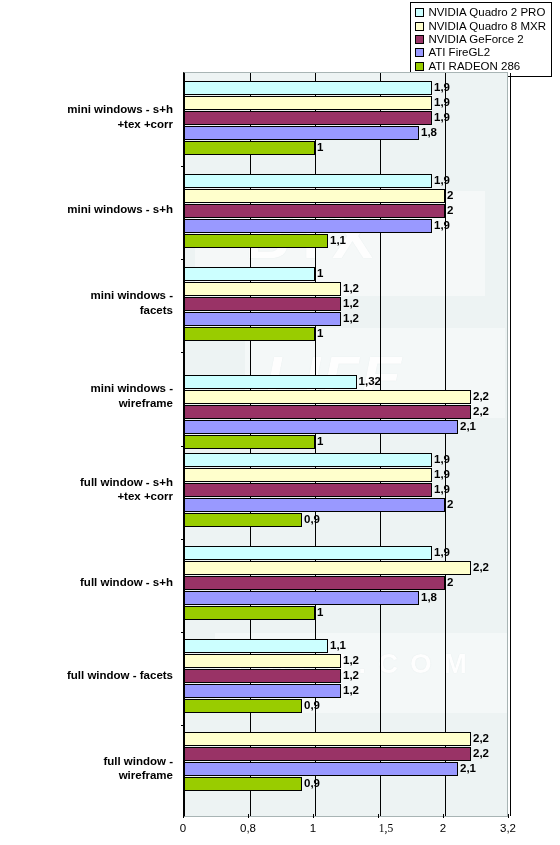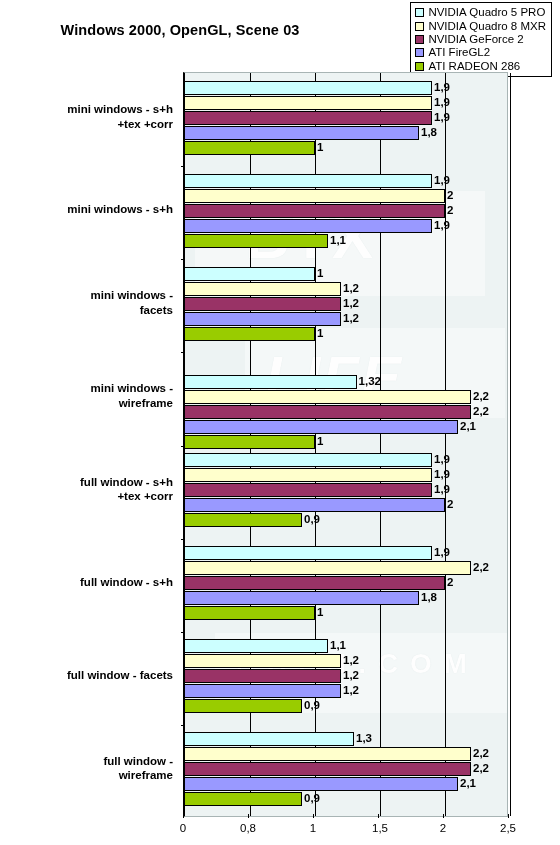--- a/index.html
+++ b/index.html
@@ -166,26 +166,25 @@
     top: -4px;
     width: 1px; height: 4px;
     background: #000;
   }
 </style>
 </head>
 <body>
 
 <div id="chart-root">
 
-  <div id="chart-title">Windows 2000, OpenGL, Scene 03</div>
 
   <div id="legend">
     <div class="legend-row">
       <span class="legend-swatch" style="background:#CCFFFF"></span>
-      <span class="legend-label">NVIDIA Quadro 5 PRO</span>
+      <span class="legend-label">NVIDIA Quadro 2 PRO</span>
     </div>
     <div class="legend-row">
       <span class="legend-swatch" style="background:#FFFFCC"></span>
       <span class="legend-label">NVIDIA Quadro 8 MXR</span>
     </div>
     <div class="legend-row">
       <span class="legend-swatch" style="background:#993366"></span>
       <span class="legend-label">NVIDIA GeForce 2</span>
     </div>
     <div class="legend-row">
@@ -417,24 +416,20 @@
             <div class="bar-row">
               <div class="bar" style="width: 117px; background: rgb(153, 204, 0);"></div>
               <span class="bar-value" style="left: 117px;">0,9</span>
             </div>
           </div>
         </div>
         <div class="group-sep" style="top: 558.75px;"></div>
         <div class="group" style="top: 651.875px; height: 93.125px;">
           <div style="position: absolute; left: 0px; right: 0px; top: 7.5625px;">
             <div class="bar-row">
-              <div class="bar" style="width: 169px; background: rgb(204, 255, 255);"></div>
-              <span class="bar-value" style="left: 169px;">1,3</span>
-            </div>
-            <div class="bar-row">
               <div class="bar" style="width: 286px; background: rgb(255, 255, 204);"></div>
               <span class="bar-value" style="left: 286px;">2,2</span>
             </div>
             <div class="bar-row">
               <div class="bar" style="width: 286px; background: rgb(153, 51, 102);"></div>
               <span class="bar-value" style="left: 286px;">2,2</span>
             </div>
             <div class="bar-row">
               <div class="bar" style="width: 273px; background: rgb(153, 153, 255);"></div>
               <span class="bar-value" style="left: 273px;">2,1</span>
@@ -450,20 +445,20 @@
   </div>
 
   <div id="x-axis">
       <div class="x-tick-mark" style="left: 0px;"></div>
       <div class="x-tick-label" style="left: 0px;">0</div>
       <div class="x-tick-mark" style="left: 65px;"></div>
       <div class="x-tick-label" style="left: 65px;">0,8</div>
       <div class="x-tick-mark" style="left: 130px;"></div>
       <div class="x-tick-label" style="left: 130px;">1</div>
       <div class="x-tick-mark" style="left: 195px;"></div>
-      <div class="x-tick-label" style="left: 197px;">1,5</div>
+      <div class="x-tick-label" style="left: 203px; font-family: Liberation Serif, serif;">1,5</div>
       <div class="x-tick-mark" style="left: 260px;"></div>
       <div class="x-tick-label" style="left: 260px;">2</div>
       <div class="x-tick-mark" style="left: 325px;"></div>
-      <div class="x-tick-label" style="left: 325px;">2,5</div>
+      <div class="x-tick-label" style="left: 325px;">3,2</div>
     </div>
 
 </div>
 
 </body></html>

